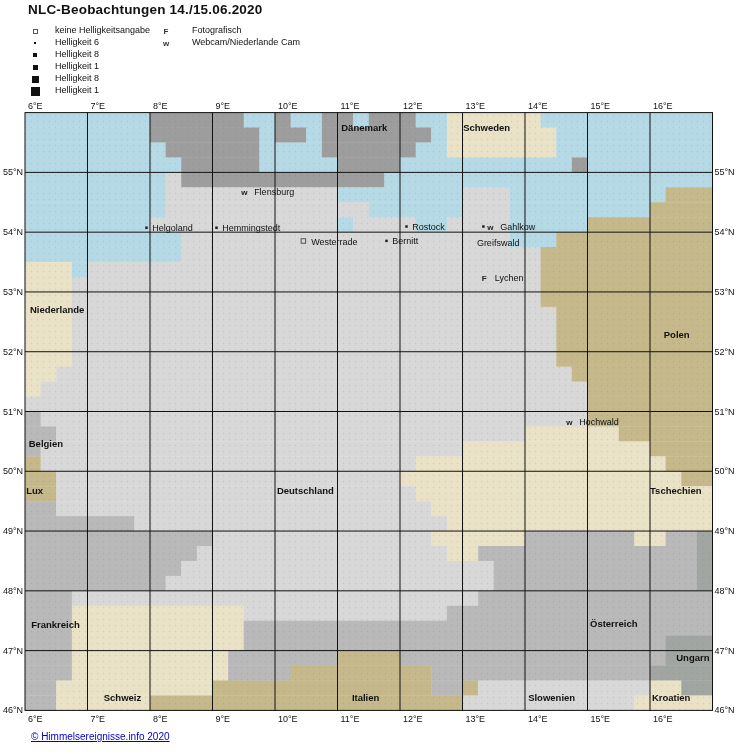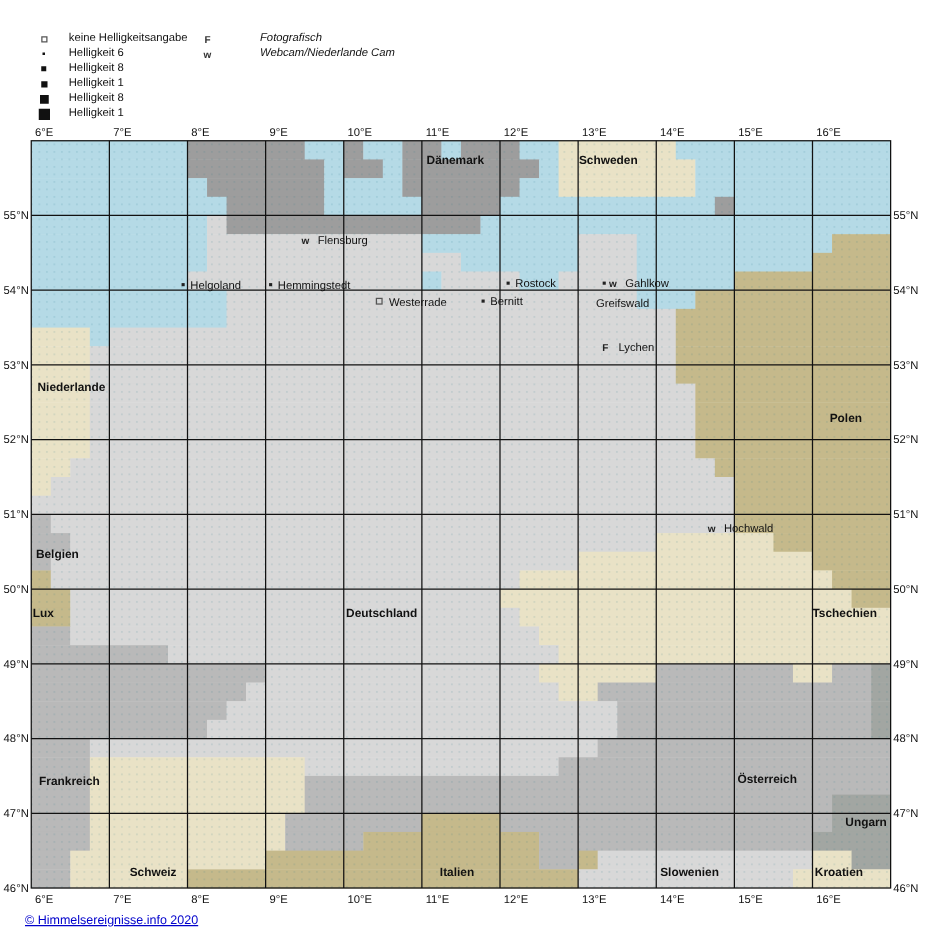--- a/index.html
+++ b/index.html
@@ -6,38 +6,39 @@
   #page{position:relative;width:747px;height:754px;background:#ffffff;overflow:hidden;
         font-family:"Liberation Sans","DejaVu Sans",sans-serif;color:#111;}
   #title{position:absolute;left:28px;top:2px;font-size:13.5px;font-weight:bold;letter-spacing:0.2px;}
   
   #legend-brightness{position:absolute;left:28px;top:25px;}
   #legend-types{position:absolute;left:160px;top:25px;}
   .leg-row{display:flex;height:12px;font-size:9px;}
   .leg-sym{display:inline-flex;width:14px;justify-content:center;align-items:center;flex:0 0 14px;}
   #legend-brightness .leg-label{margin-left:13px;}
   #legend-types .leg-sym{flex:0 0 12px;}
-  #legend-types .leg-label{margin-left:36px;font-style:italic;}
+  #legend-types .leg-label{margin-left:20px;}
   .sq{background:#111;display:inline-block;}
   .sq-hollow{width:3px;height:3px;border:1px solid #555;background:transparent;display:inline-block;}
   .sq-1{width:2px;height:2px;}
   .sq-2{width:4px;height:4px;}
   .sq-3{width:5px;height:5px;}
   .sq-4{width:7px;height:7px;}
   .sq-5{width:9px;height:9px;}
   .letter-sym{font-size:8px;font-weight:bold;color:#333;}
   
   #map-svg{position:absolute;left:0;top:0;}
   
-  #footer-link{position:absolute;left:20px;top:731px;font-size:10px;color:#0000cc;text-decoration:underline;cursor:pointer;}
+  #footer-link{position:absolute;left:31px;top:731px;font-size:10px;color:#0000cc;text-decoration:underline;cursor:pointer;}
 </style>
 </head>
 <body>
 
 <div id="page">
+  <div id="title">NLC-Beobachtungen 14./15.06.2020</div>
   <div id="legend-brightness">
       <div class="leg-row">
         <span class="leg-sym">
           <span class="sq-hollow"></span>
         </span>
         <span class="leg-label">keine Helligkeitsangabe</span>
       </div>
       <div class="leg-row">
         <span class="leg-sym">
           <span class="sq sq-1"></span>

